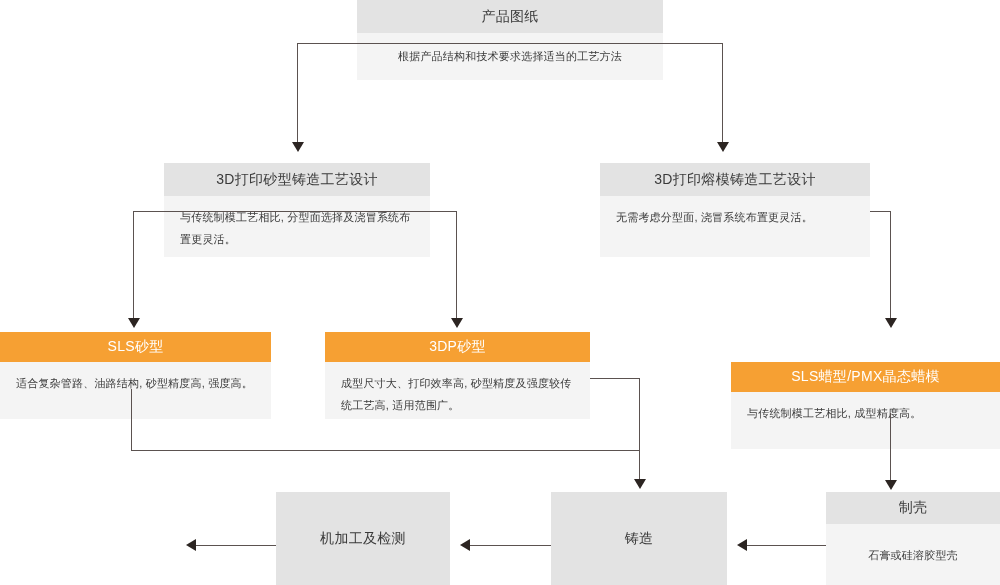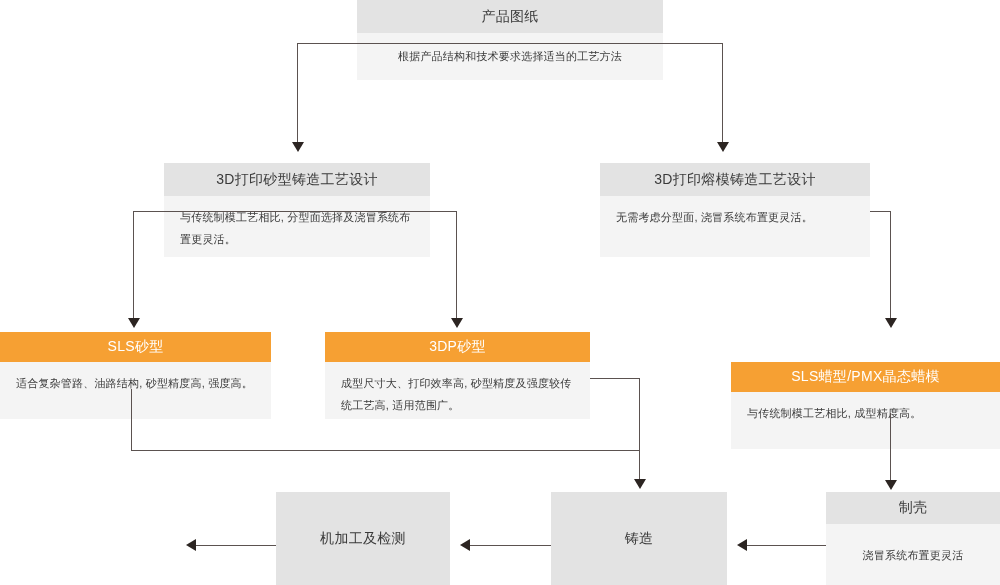--- a/index.html
+++ b/index.html
@@ -154,21 +154,21 @@
   <div class="plain-box" style="position:absolute; left:276px; top:492px; width:174px; height:93px;">
     <span>机加工及检测</span>
   </div>
 
   <div class="plain-box" style="position:absolute; left:551px; top:492px; width:176px; height:93px;">
     <span>铸造</span>
   </div>
 
   <div class="node" style="left:826px; top:492px; width:174px;">
     <div class="node-title title-grey" style="height:32px;">制壳</div>
-    <div class="node-body body-center" style="height:61px; display:flex; align-items:center; justify-content:center; padding-top:0; padding-bottom:0;">浇冒系统布置更灵活</div>
+    <div class="node-body body-center" style="height:61px; display:flex; align-items:center; justify-content:center; padding-top:0; padding-bottom:0;">石膏或硅溶胶型壳</div>
   </div>
 
   <div class="line-h" style="left:196px; top:545px; width:80px;"></div>
   <div class="arrow-left" style="left:186px; top:539px;"></div>
 
   <div class="line-h" style="left:470px; top:545px; width:81px;"></div>
   <div class="arrow-left" style="left:460px; top:539px;"></div>
 
   <div class="line-h" style="left:747px; top:545px; width:79px;"></div>
   <div class="arrow-left" style="left:737px; top:539px;"></div>

